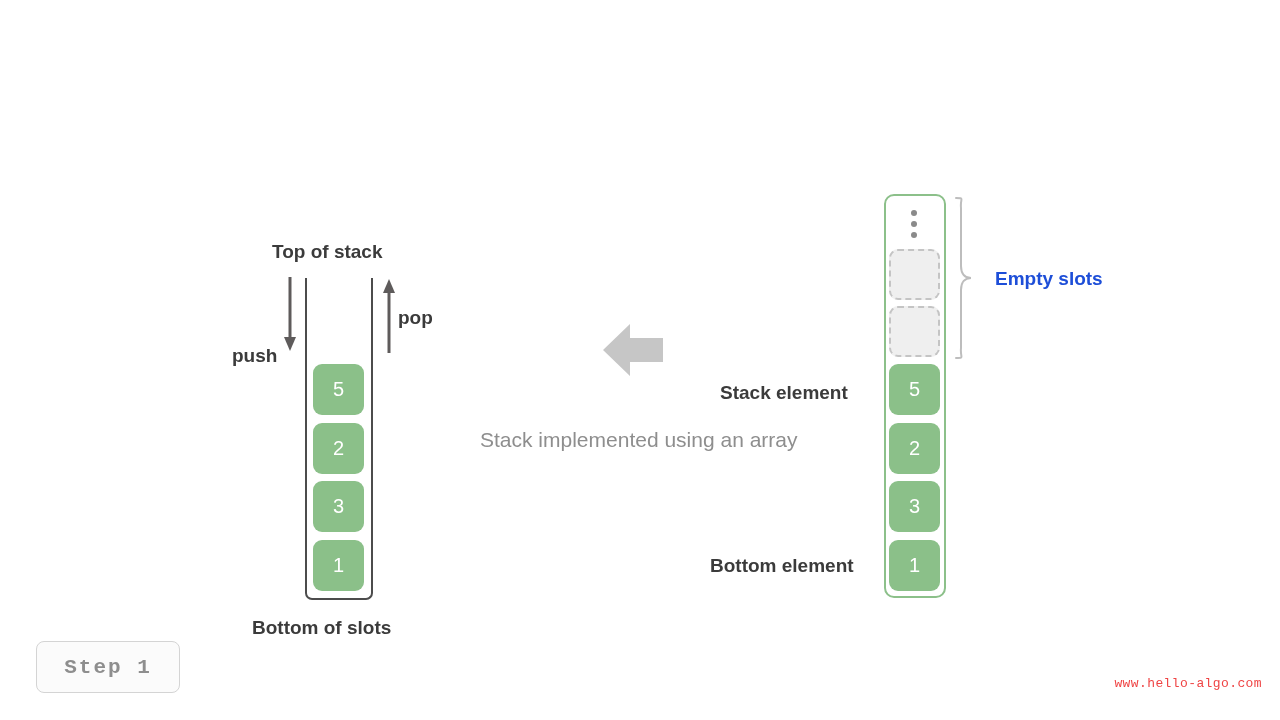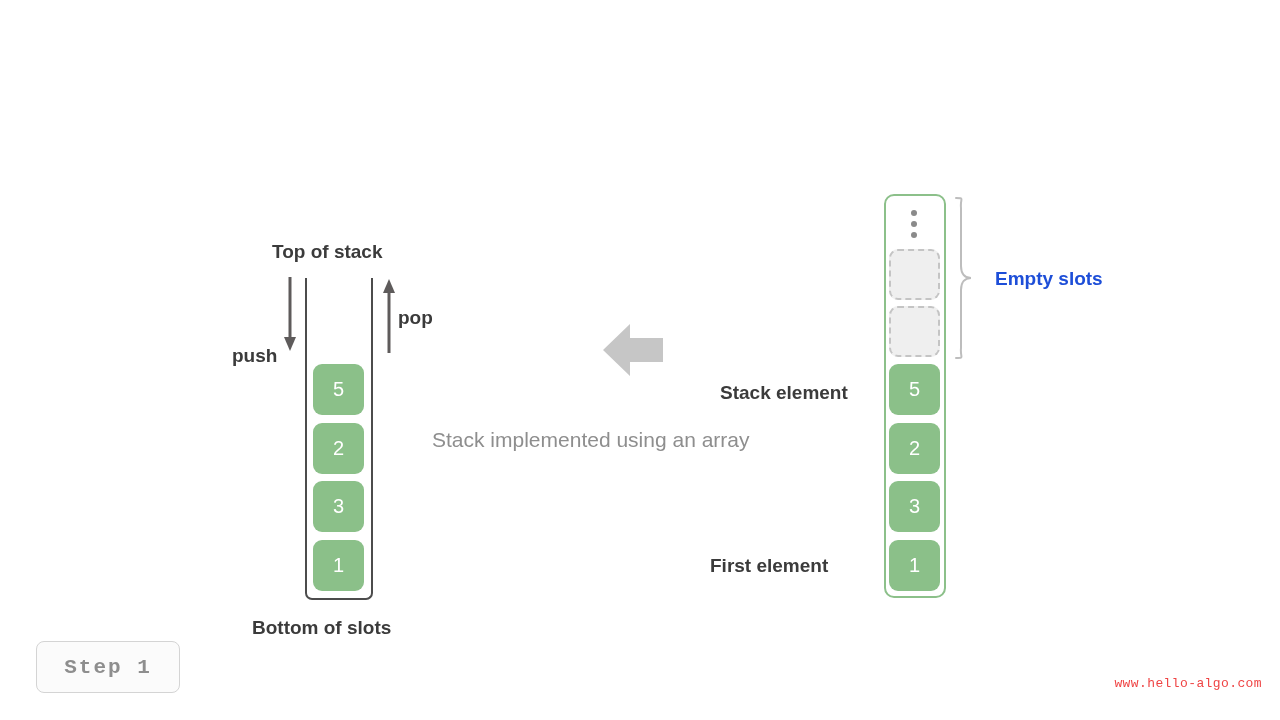--- a/index.html
+++ b/index.html
@@ -173,21 +173,21 @@
   <div class="abs cell" style="left:313px; top:540px;">1</div>
 
   <div class="abs label-dark" style="left:252px; top:618px;">Bottom of slots</div>
 
   <div class="abs" id="big-arrow">
     <svg width="60" height="56" viewBox="0 0 60 56">
       <polygon points="0,28 27,2 27,16 60,16 60,40 27,40 27,54" fill="#c6c6c6"></polygon>
     </svg>
   </div>
 
-  <div class="abs caption" style="left:432px; top:429px;">Stack implemented using an array</div>
+  <div class="abs caption" style="left:480px; top:429px;">Stack implemented using an array</div>
 
   <div class="abs" id="array-container"></div>
 
   <div class="abs" style="left:911px; top:210px; width:6px; height:28px;">
     <span class="dot" style="left:0; top:0;"></span>
     <span class="dot" style="left:0; top:11px;"></span>
     <span class="dot" style="left:0; top:22px;"></span>
   </div>
 
   <div class="abs empty-slot" style="left:889px; top:249px;"></div>
@@ -201,21 +201,21 @@
 
   <div class="abs label-gray" style="left:995px; top:269px;">Empty slots</div>
 
   <div class="abs cell" style="left:889px; top:364px;">5</div>
   <div class="abs cell" style="left:889px; top:423px;">2</div>
   <div class="abs cell" style="left:889px; top:481px;">3</div>
   <div class="abs cell" style="left:889px; top:540px;">1</div>
 
   <div class="abs label-dark" style="left:720px; top:383px;">Stack element</div>
 
-  <div class="abs label-dark" style="left:710px; top:556px;">First element</div>
+  <div class="abs label-dark" style="left:710px; top:556px;">Bottom element</div>
 
   <div class="abs" id="step-badge">
     <span class="txt">Step  1</span>
   </div>
 
   <div class="abs" id="watermark">www.hello-algo.com</div>
 
 </div>
 
 </body></html>

